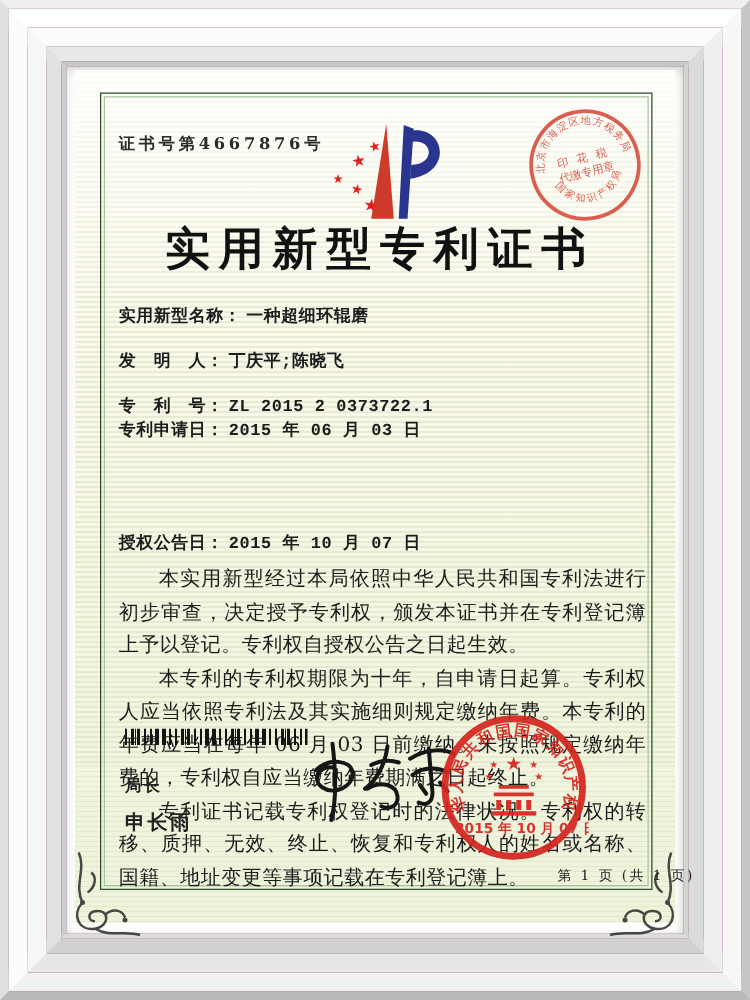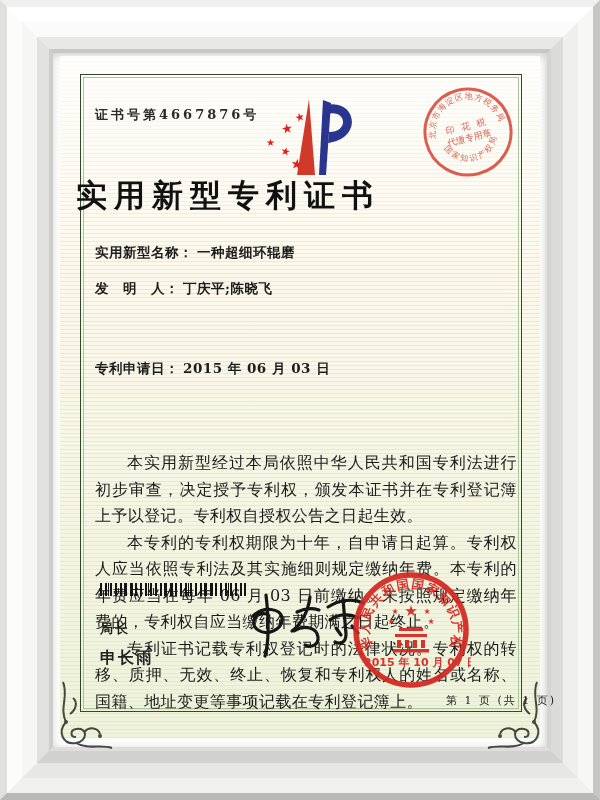--- a/index.html
+++ b/index.html
@@ -17,23 +17,23 @@
   .paper{position:absolute;left:60px;top:56px;width:480px;height:682px;
     background:
       linear-gradient(180deg, rgba(255,255,255,.85) 0%, rgba(255,255,255,0) 30%, rgba(213,231,184,.34) 98%),
       repeating-linear-gradient(0deg, rgba(146,184,118,.20) 0 1px, rgba(0,0,0,0) 1px 4px),
       #fcf9ec;}
   .gborder{position:absolute;left:20px;top:18px;right:18px;bottom:26px;border:1.5px solid #2d4b28;
     outline:1px solid #a9c49b;outline-offset:-4px;}
   .certno{position:absolute;left:35px;top:50px;font-size:13px;letter-spacing:3px;color:#2b2b2b;font-weight:600;}
   .logo{position:absolute;left:198px;top:40px;}
   .taxseal{position:absolute;left:360px;top:28px;transform:rotate(-14deg);opacity:.88;}
-  .title{position:absolute;left:16px;top:119px;width:100%;font-size:31px;font-weight:bold;
+  .title{position:absolute;left:4px;top:119px;width:100%;text-align:center;font-size:36px;font-weight:bold;
     letter-spacing:7px;color:#111;}
-  .field{position:absolute;left:35px;font-size:13.5px;color:#1c1c1c;font-weight:600;letter-spacing:.5px;white-space:nowrap;}
+  .field{position:absolute;left:35px;font-size:13.5px;color:#1c1c1c;font-weight:600;letter-spacing:.5px;white-space:nowrap;font-family:Liberation Mono, monospace;}
   .field .fl{margin-right:4px;}
   .paras{position:absolute;left:35px;top:394px;width:422px;font-size:16px;line-height:26.5px;color:#1b1b1b;letter-spacing:.4px;text-align:justify;}
   .paras p{margin:0;text-indent:2em;}
   .barcode{position:absolute;left:40px;top:527px;width:146px;height:13px;
     background-image:repeating-linear-gradient(90deg,#141414 0 2px,transparent 2px 5px),
                      repeating-linear-gradient(90deg,#141414 0 1px,transparent 1px 8px);}
   .dlabel{position:absolute;left:40px;top:564px;font-size:13px;font-weight:bold;color:#222;letter-spacing:2px;}
   .dname{position:absolute;left:40px;top:592px;font-size:16px;font-weight:bold;color:#222;letter-spacing:2px;}
   .sig{position:absolute;left:165px;top:534px;}
   .oseal{position:absolute;left:291px;top:514px;opacity:.93;}
@@ -89,22 +89,28 @@
     </svg>
 
     <div class="title">实用新型专利证书</div>
 
     <div class="field" style="top:188px">
       <span class="fl">实用新型名称：</span><span class="fv">一种超细环辊磨</span>
     </div>
     <div class="field" style="top:224px">
       <span class="fl">发　明　人：</span><span class="fv">丁庆平;陈晓飞</span>
     </div>
-    <div class="field" style="top:304px">
+    <div class="field" style="top:260px">
+      <span class="fl">专　利　号：</span><span class="fv">ZL 2015 2 0373722.1</span>
+    </div>
+    <div class="field" style="top:279px">
       <span class="fl">专利申请日：</span><span class="fv">2015 年 06 月 03 日</span>
+    </div>
+    <div class="field" style="top:369px">
+      <span class="fl">授权公告日：</span><span class="fv">2015 年 10 月 07 日</span>
     </div>
 
     <div class="paras">
       <p>本实用新型经过本局依照中华人民共和国专利法进行初步审查，决定授予专利权，颁发本证书并在专利登记簿上予以登记。专利权自授权公告之日起生效。</p>
       <p>本专利的专利权期限为十年，自申请日起算。专利权人应当依照专利法及其实施细则规定缴纳年费。本专利的年费应当在每年 06 月 03 日前缴纳。未按照规定缴纳年费的，专利权自应当缴纳年费期满之日起终止。</p>
       <p>专利证书记载专利权登记时的法律状况。专利权的转移、质押、无效、终止、恢复和专利权人的姓名或名称、国籍、地址变更等事项记载在专利登记簿上。</p>
     </div>
 
     <div class="barcode"></div>
 

